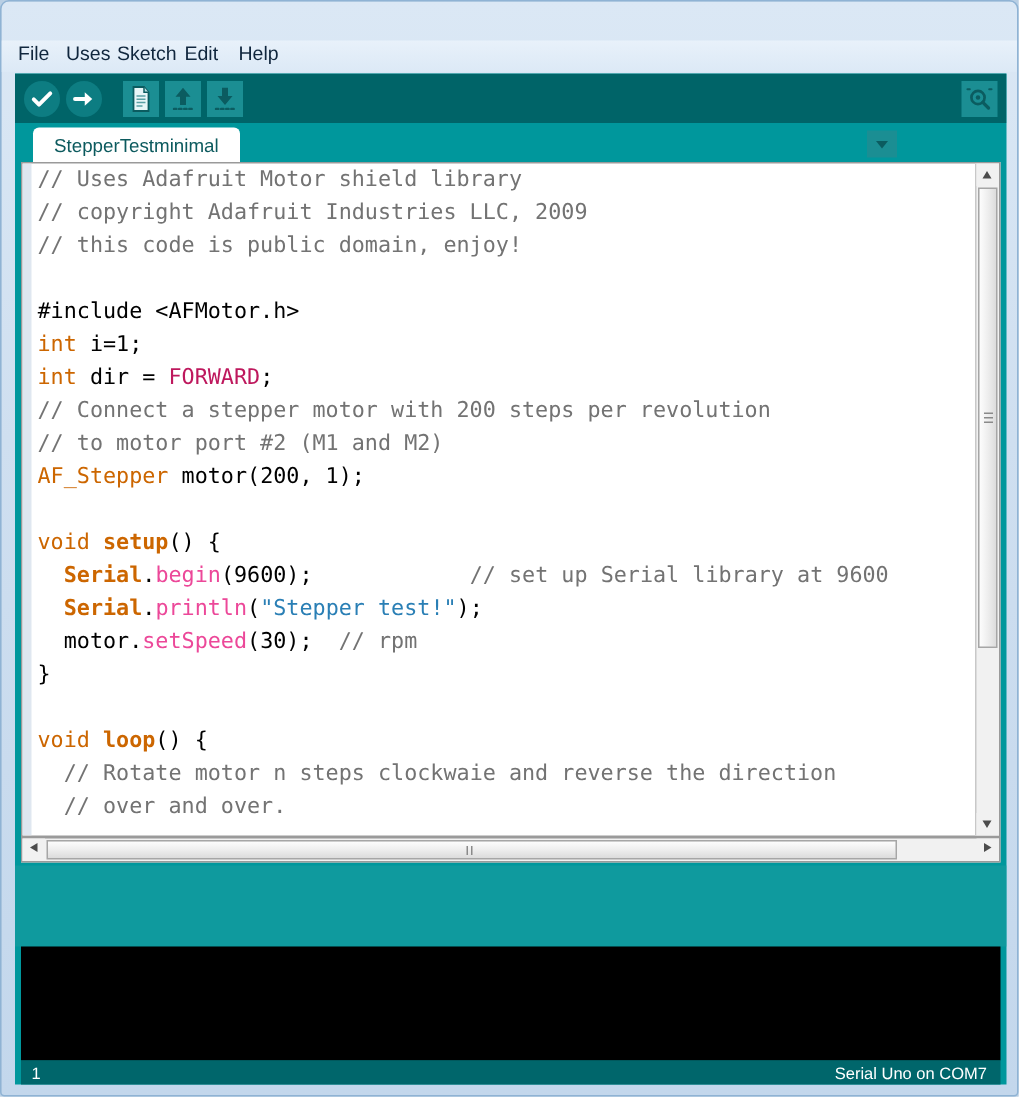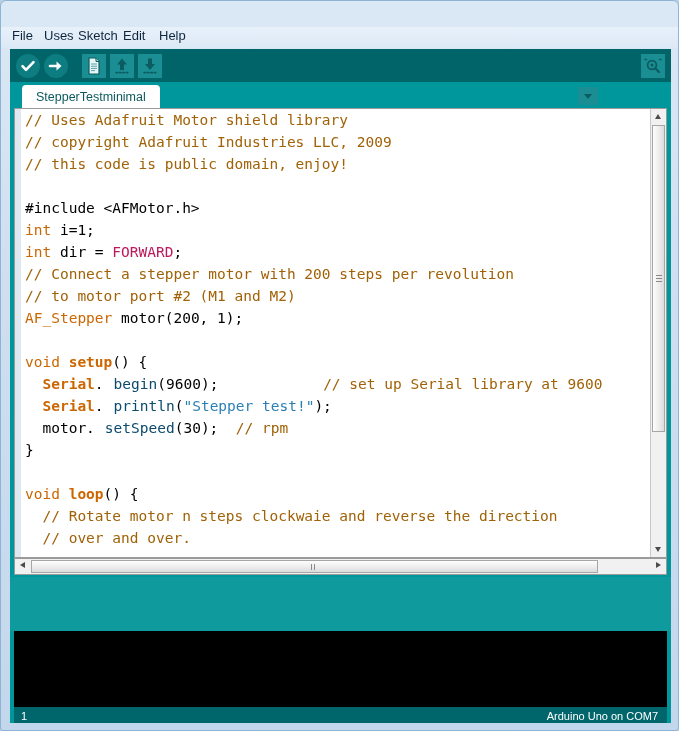--- a/index.html
+++ b/index.html
@@ -178,24 +178,24 @@
     position: absolute; left: 10px; top: 0px;
     width: 636px; height: 100%;
     font-family: "DejaVu Sans Mono", "Liberation Mono", monospace;
     font-size: 14.5px;
     line-height: 22px;
     white-space: pre;
     overflow: hidden;
     color: #000000;
   }
   #code .ln { height: 22px; }
-  .cm { color: #a16207; }
+  .cm { color: #737373; }
   .kw { color: #cc6600; }
   .kwb { color: #cc6600; font-weight: bold; }
-  .fn { color: #0c4a6e; margin-left: 10px; }
+  .fn { color: #ec4899; }
   .lit { color: #be185d; }
   .str { color: #2a7fb5; }
   .pl { color: #000000; }
 
   
   #vscroll {
     position: absolute; right: 0; top: 0;
     width: 16px; height: 100%;
     background: #f1f1f1;
     border-left: 1px solid #c8c8c8;
@@ -414,17 +414,17 @@
         <span class="tri-h r"></span>
       </div>
     </div>
 
     <div id="msgarea"></div>
 
     <div id="console"></div>
 
     <div id="statusbar">
       <div id="status-left">1</div>
-      <div id="status-right">Arduino Uno on COM7</div>
+      <div id="status-right">Serial Uno on COM7</div>
     </div>
 
   </div>
 </div>
 
 </body></html>

